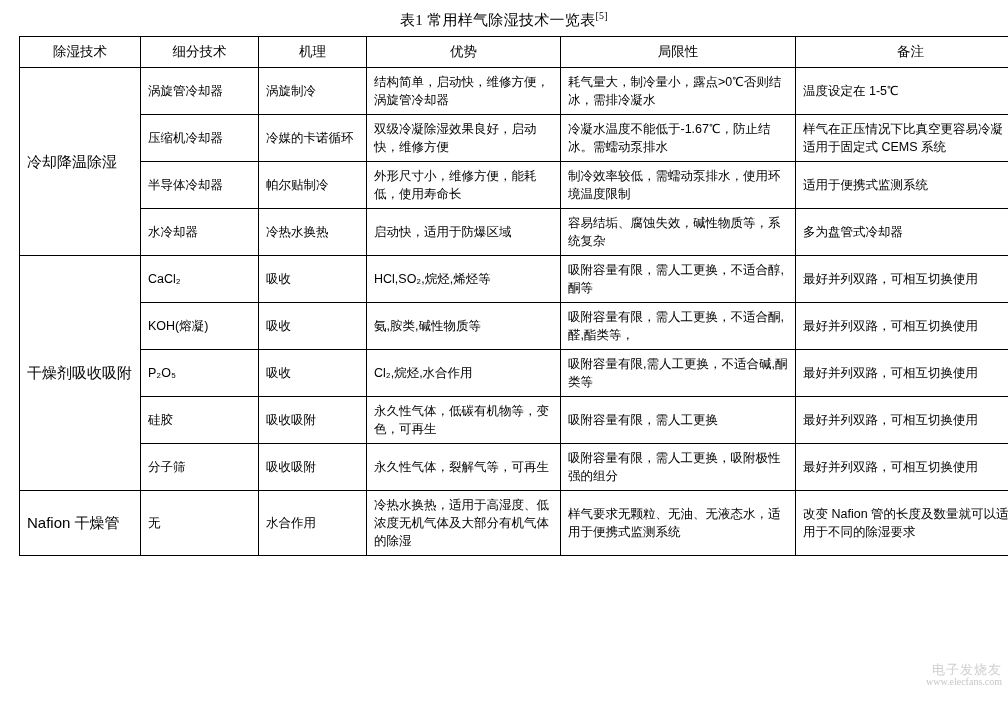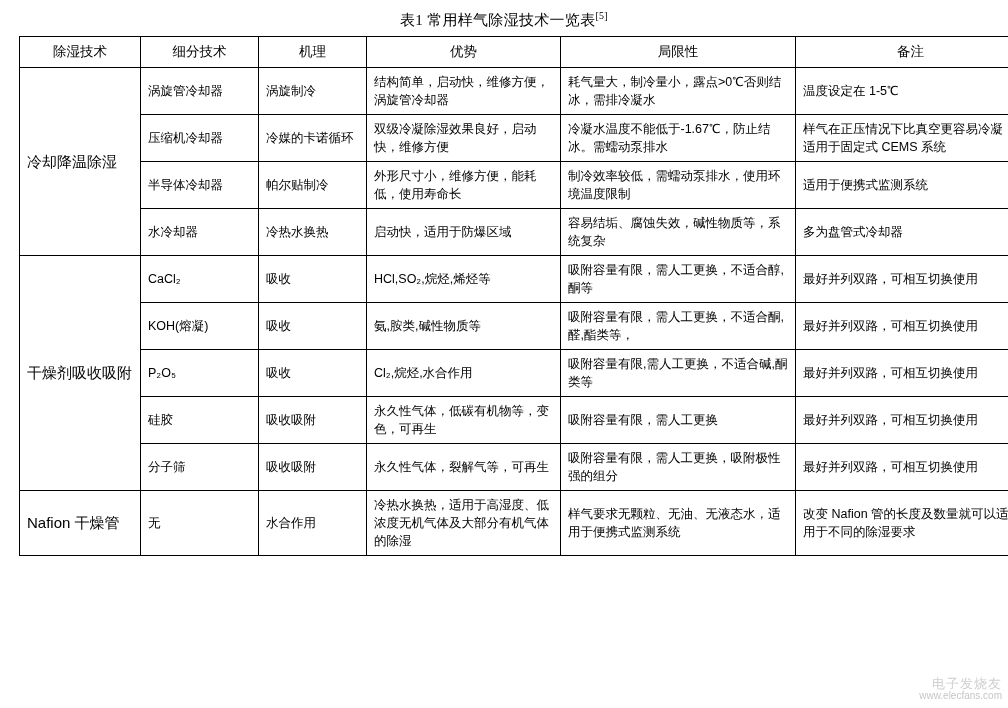--- a/index.html
+++ b/index.html
@@ -58,24 +58,24 @@
   td.grp {
     font-size: 15px;
     padding-left: 12px;
   }
   td.sub {
     padding-left: 12px;
   }
   .watermark {
     position: absolute;
     right: 6px;
-    bottom: 6px;
+    bottom: 20px;
     font-size: 10px;
     color: #b9b9b9;
-    font-family: Liberation Sans, sans-serif;
+    font-family: Liberation Serif, serif;
     text-align: right;
     line-height: 12px;
     pointer-events: none;
   }
   .watermark .wm1 { font-size: 13px; color: #cfcfcf; letter-spacing: 1px; }
   .watermark .wm2 { font-size: 10px; color: #c6c6c6; }
 </style>
 </head>
 <body>
 

